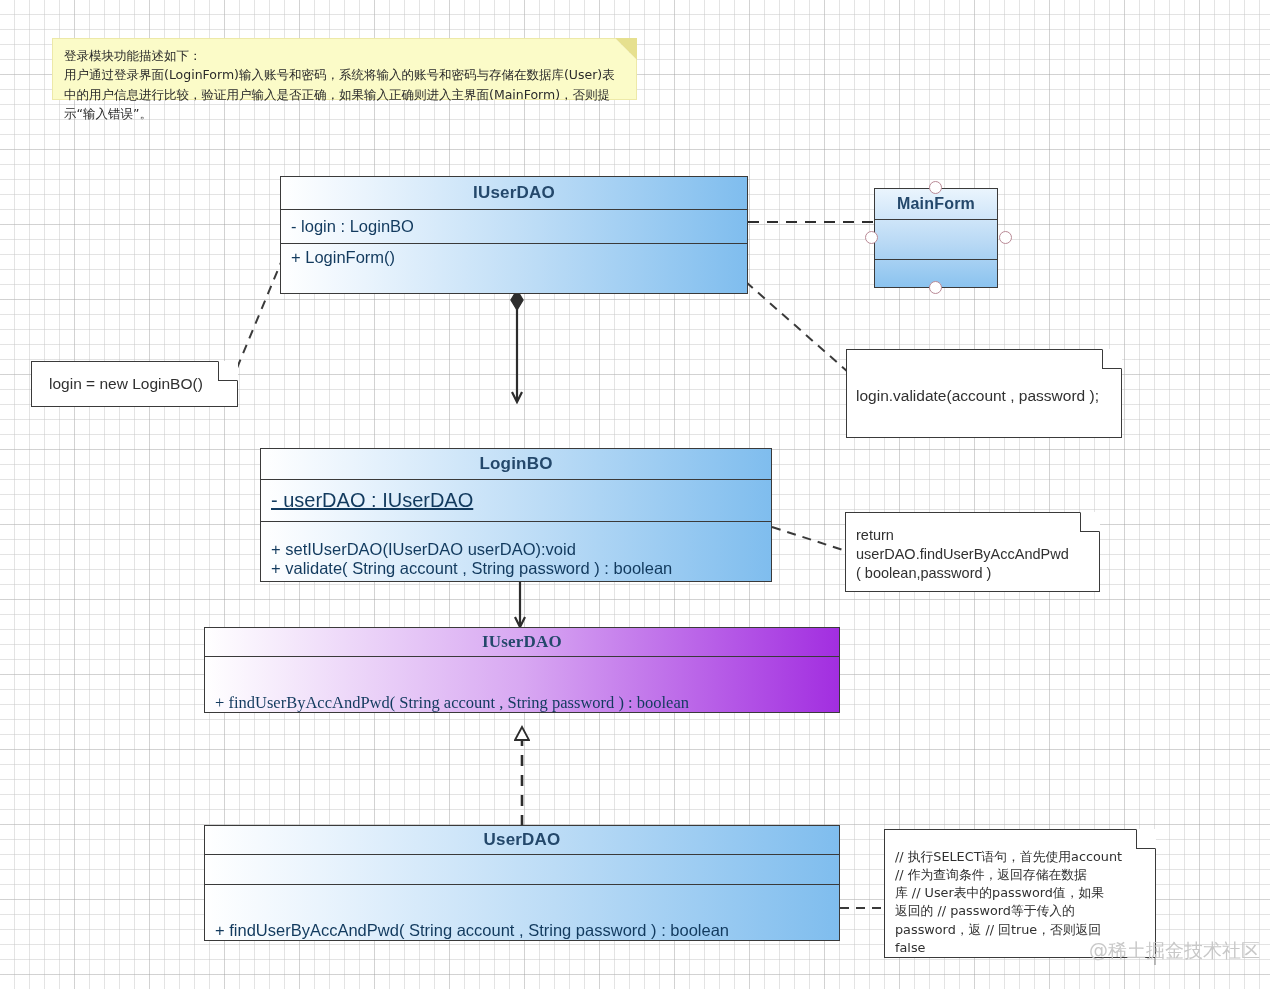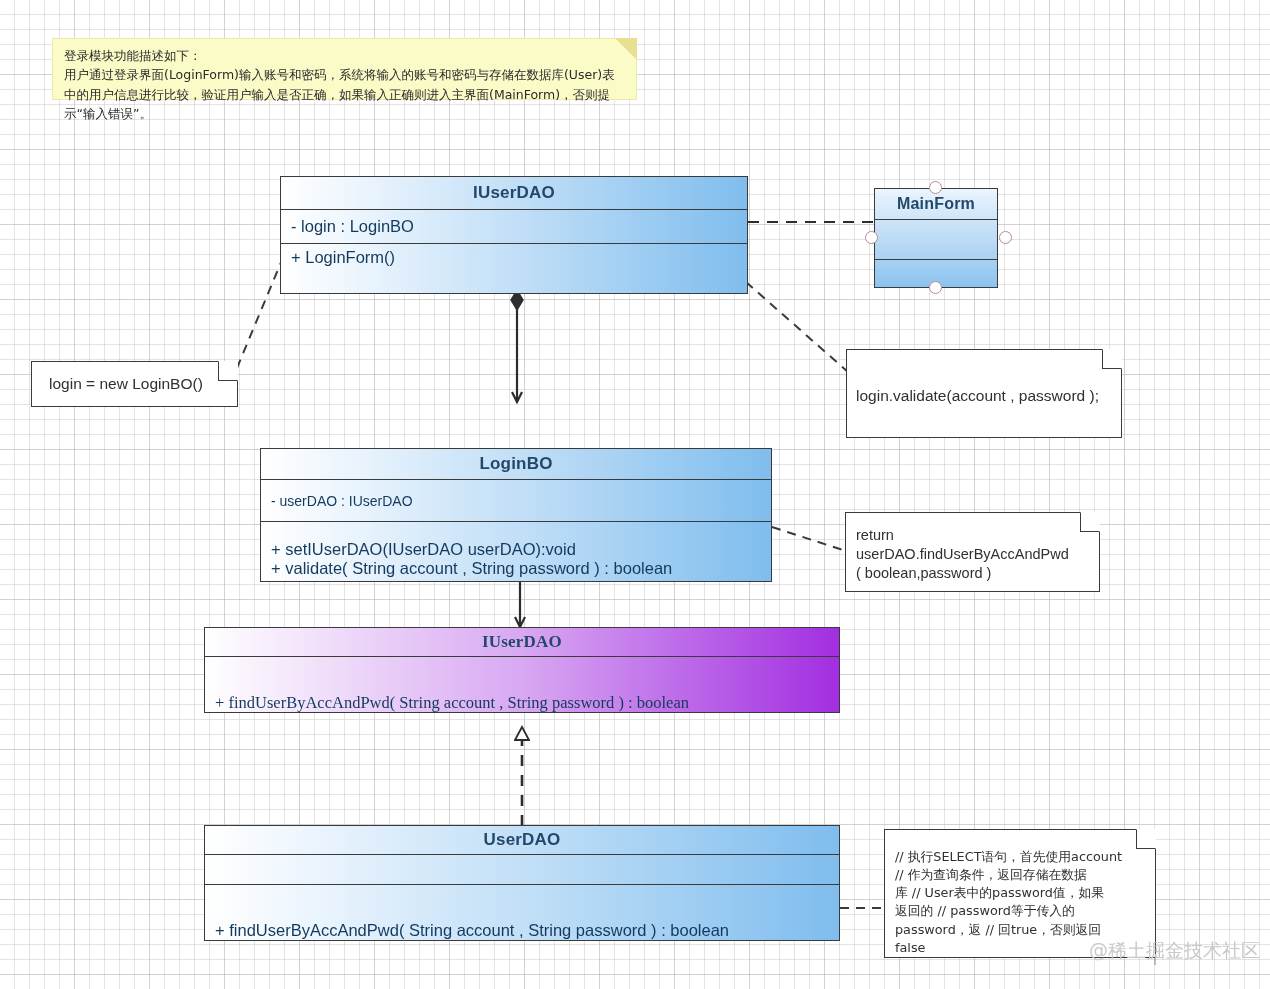--- a/index.html
+++ b/index.html
@@ -204,21 +204,21 @@
     <div class="sect divline" style="height:40px;"></div>
     <div class="sect divline" style="height:28px;"></div>
   </div>
   <div class="handle" style="left:929px;top:181px;"></div>
   <div class="handle" style="left:865px;top:231px;"></div>
   <div class="handle" style="left:999px;top:231px;"></div>
   <div class="handle" style="left:929px;top:281px;"></div>
 
   <div class="umlbox grad-blue-h" style="left:260px;top:404px;width:512px;height:134px;margin-top:44px;">
     <div class="sect title" style="height:30px;font-size:17px;">LoginBO</div>
-    <div class="sect divline row" style="height:42px;font-size:14px;">- userDAO :  IUserDAO</div>
+    <div class="sect divline row" style="height:42px;font-size:20px;text-decoration:underline;">- userDAO :  IUserDAO</div>
     <div class="sect divline rows" style="height:60px;font-size:16.5px;padding-top:18px;">
       <div class="line">+ setIUserDAO(IUserDAO userDAO):void</div>
       <div class="line">+ validate( String account , String password  ) : boolean</div>
     </div>
   </div>
 
   <div class="umlbox grad-purple-h" style="left:204px;top:627px;width:636px;height:86px;font-family:Liberation Serif, serif;">
     <div class="sect title" style="height:28px;font-size:17px;">IUserDAO</div>
     <div class="sect divline rows" style="height:56px;font-size:16.5px;padding-top:36px;">
       <div class="line">+ findUserByAccAndPwd( String account , String password  ) : boolean</div>

